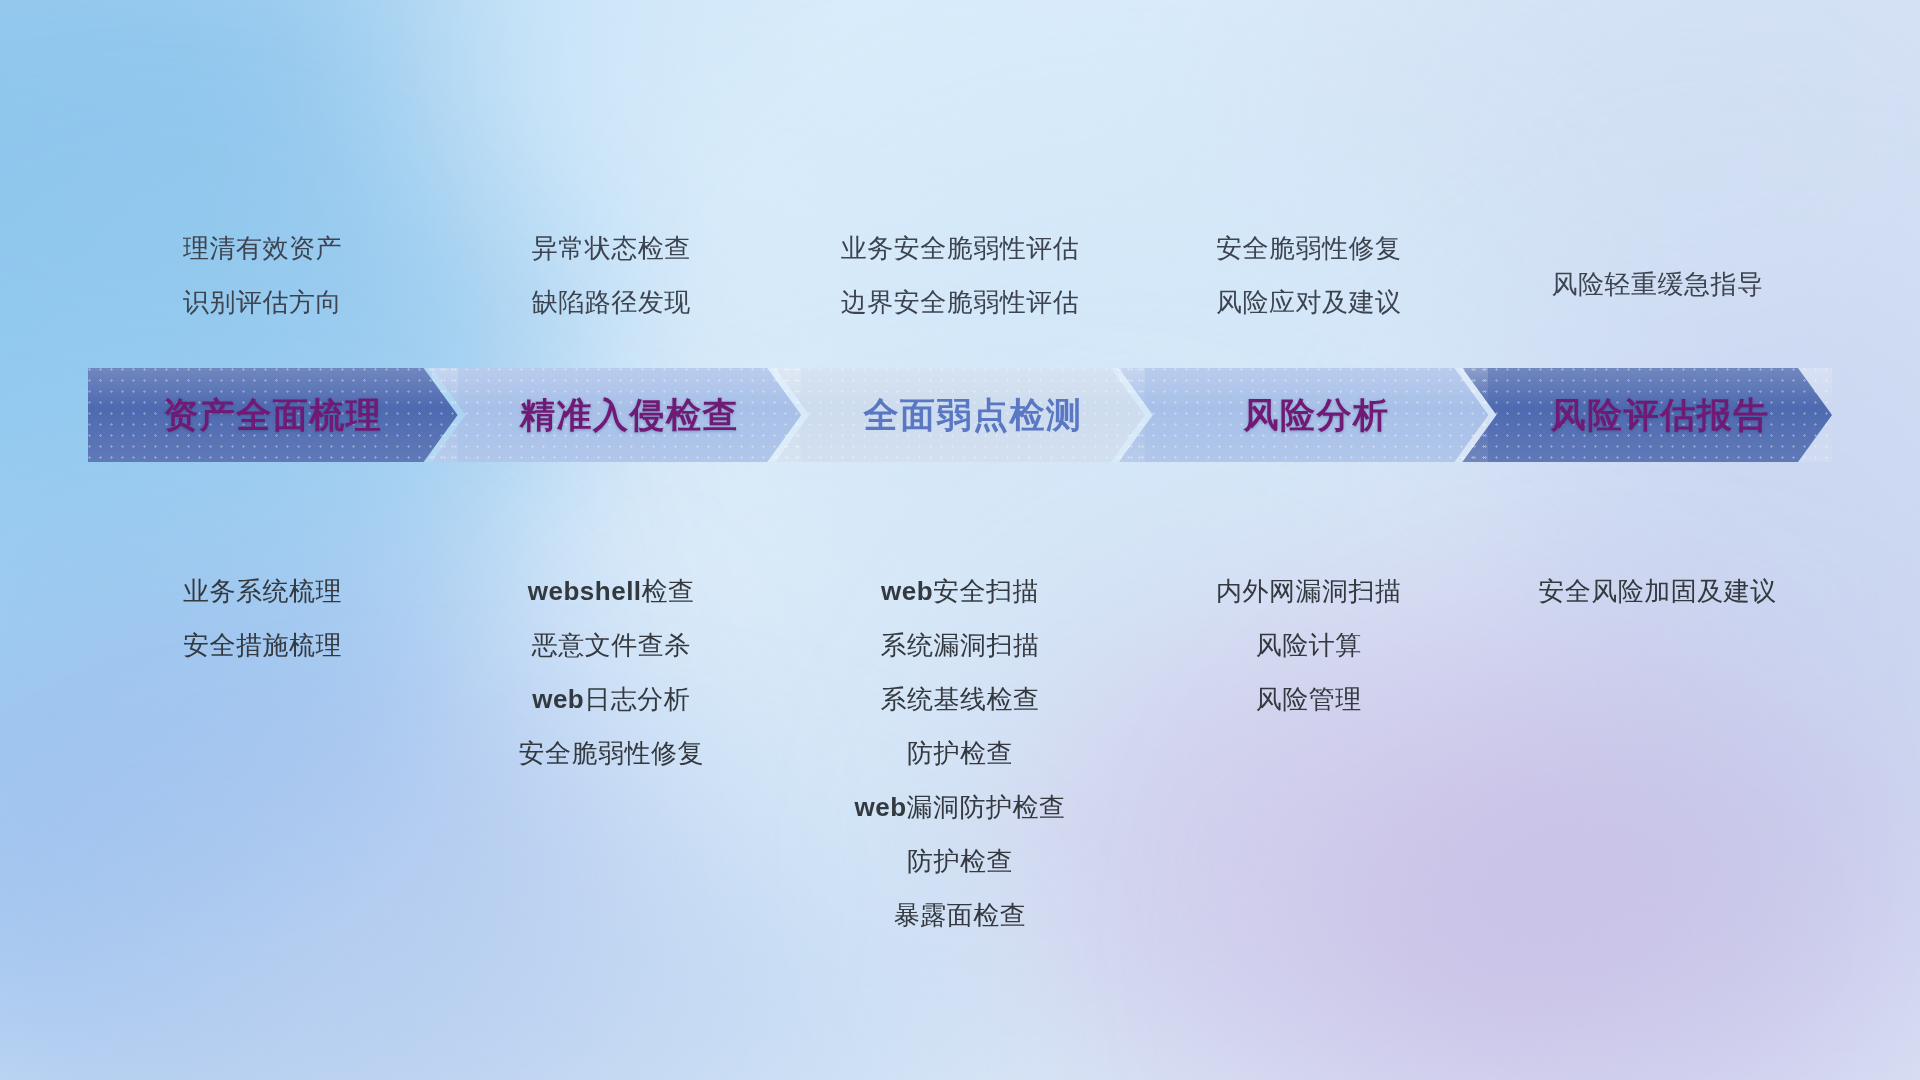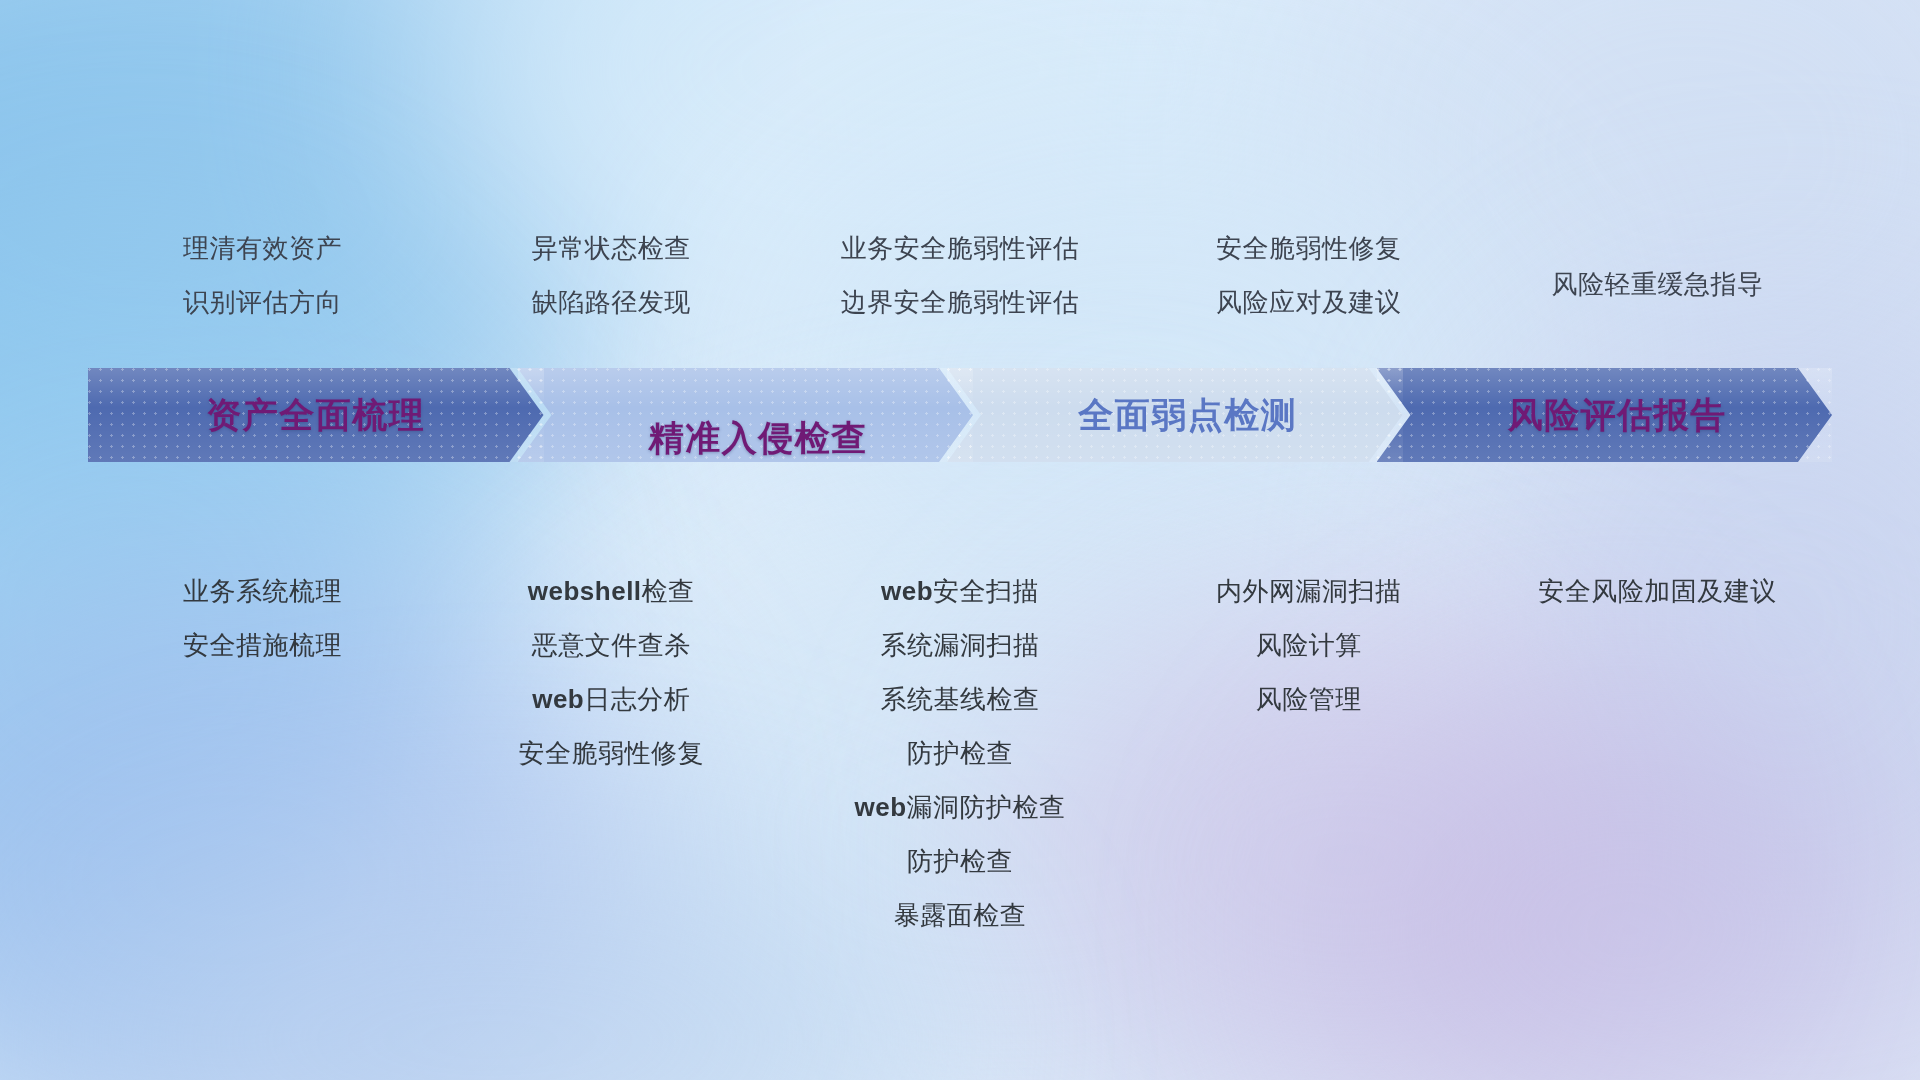--- a/index.html
+++ b/index.html
@@ -130,29 +130,34 @@
         <div class="up-item">风险轻重缓急指导</div>
       </div>
     </div>
 
   <div id="band">
       <div class="chev first" style="z-index: 10;">
         <div class="shape" style="background: rgb(78, 106, 176);"></div>
         <div class="glint"></div>
         <div class="label on-dark">资产全面梳理</div>
       </div>
-      <div class="chev notched" style="z-index: 9; align-items: flex-end;">
+      <div class="chev notched" style="z-index: 9;">
         <div class="shape" style="background: rgb(168, 192, 232);"></div>
         <div class="glint"></div>
         <div class="label on-dark shift">精准入侵检查</div>
       </div>
       <div class="chev notched" style="z-index: 8;">
         <div class="shape" style="background: rgb(205, 220, 238);"></div>
         <div class="glint"></div>
         <div class="label on-light shift">全面弱点检测</div>
+      </div>
+      <div class="chev notched" style="z-index: 7;">
+        <div class="shape" style="background: rgb(168, 192, 232);"></div>
+        <div class="glint"></div>
+        <div class="label on-dark shift">风险分析</div>
       </div>
       <div class="chev notched" style="z-index: 6;">
         <div class="shape" style="background: rgb(78, 106, 176);"></div>
         <div class="glint"></div>
         <div class="label on-dark shift">风险评估报告</div>
       </div>
     </div>
 
   <div class="cols" id="lower">
       <div class="col">

